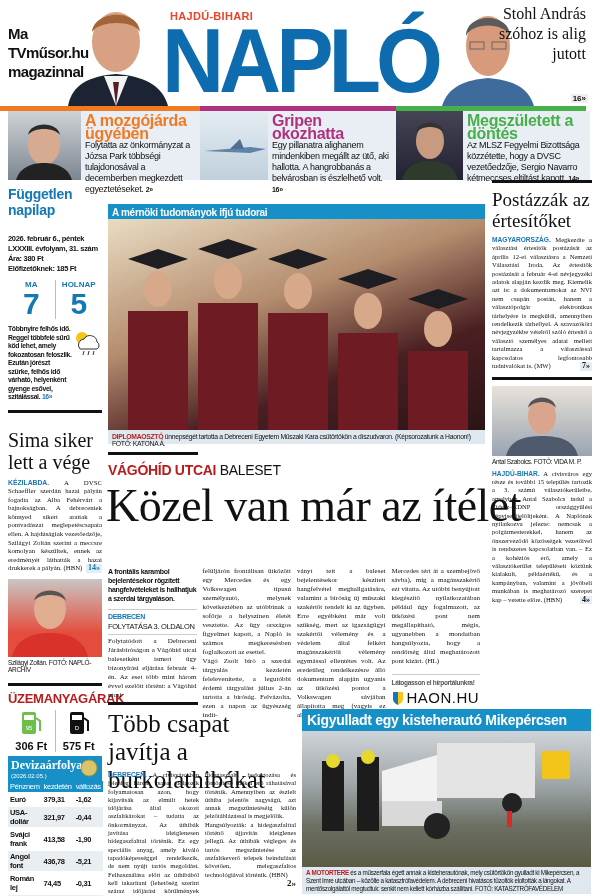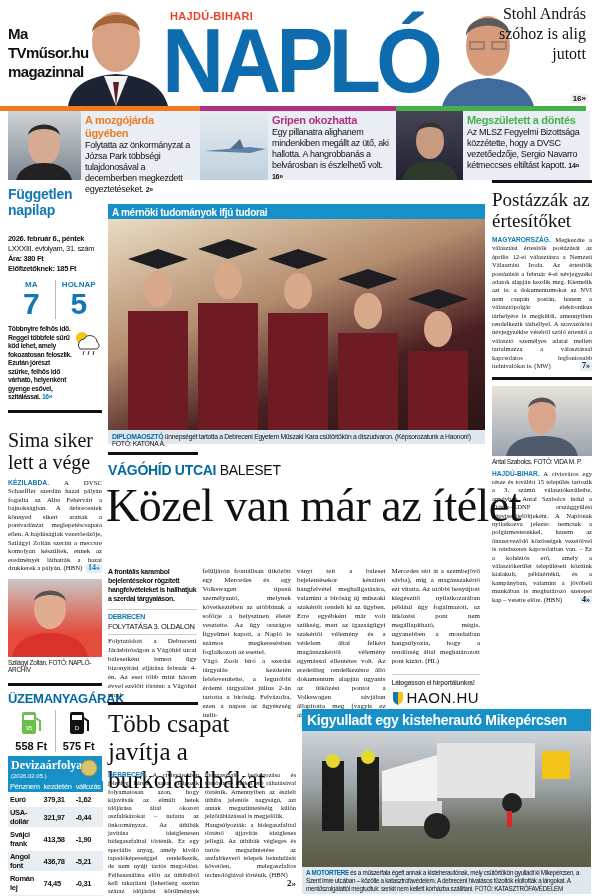--- a/index.html
+++ b/index.html
@@ -1,33 +1,33 @@
 <!DOCTYPE html>
 <html><head>
 <meta charset="utf-8">
 <style>
 *{box-sizing:border-box;margin:0;padding:0}
 body{width:600px;height:896px;background:#fff;font-family:"Liberation Sans",sans-serif;color:#111;position:relative;overflow:hidden}
 .abs{position:absolute}
 .cond{font-family:"Liberation Sans Narrow","Liberation Sans",sans-serif;letter-spacing:-0.3px}
 .serif{font-family:"Liberation Serif","DejaVu Serif",serif}
-.blue{color:#0369a1}
+.blue{color:#b91c1c}
 .masthead-promo{left:8px;top:24px;font-weight:bold;font-size:15px;line-height:19px;letter-spacing:-0.6px}
 .logo-sub{left:170px;top:10px;font-size:11px;font-weight:bold;color:#e8442a;letter-spacing:0.3px}
 .logo{left:162px;top:12px;font-size:86px;font-weight:900;color:#0e6cae;letter-spacing:-5px;font-family:"Liberation Sans",sans-serif;transform:scaleY(1.05);line-height:96px}
 .person1{left:58px;top:2px;width:118px;height:104px}
 .person2{left:438px;top:2px;width:100px;height:104px}
 .stohl{right:14px;top:4px;text-align:right;font-size:16px;line-height:20px}
 .pg{font-size:8px;font-weight:bold;background:#eee;padding:0 2px}
 .bars{left:0;top:106px;width:600px;height:5px;display:flex}
 .bars div{height:5px}
 .teaser{top:111px;height:69px;background:#e8eef3;display:flex}
 .teaser .img{width:73px;height:69px;flex:none}
 .teaser .txt{padding:3px 4px;font-size:9px;line-height:11px}
-.teaser h3{font-size:11px;line-height:13px;font-weight:bold}
+.teaser h3{font-size:16px;line-height:13px;font-weight:bold}
 .left-col{left:0;top:186px;width:103px}
 .left-col h2{font-size:14px;color:#1478b4;font-weight:bold}
 .meta{font-size:7.5px;line-height:10px;font-weight:bold}
 .wx{display:flex;margin-top:6px}
 .wx div{flex:1;text-align:center}
 .wx .lbl{font-size:8px;color:#1478b4;font-weight:bold}
 .wx .num{font-size:30px;font-weight:900;color:#1478b4;line-height:30px}
 .wxtext{font-size:6.8px;line-height:8.5px;font-weight:bold;margin-top:6px;width:64px}
 .rule{height:3px;background:#111}
 .body8{font-size:7px;line-height:9px;font-family:"Liberation Serif",serif;text-align:justify}
@@ -118,21 +118,21 @@
     <h3 style="color:#46b04a">Megszületett a döntés</h3>
     <span>Az MLSZ Fegyelmi Bizottsága közzétette, hogy a DVSC vezetőedzője, Sergio Navarro kétmeccses eltiltást kapott.</span>
     <b style="font-size:7px">14»</b>
   </div>
 </div>
 
 <div class="abs left-col" style="left:8px;width:94px">
   <h2 class="cond">Független napilap</h2>
   <div class="meta cond" style="margin-top:16px">
     <div>2026. február 6., péntek</div>
-    <div style="font-weight:normal">LXXXIII. évfolyam, 31. szám</div>
+    <div style="font-weight:bold">LXXXIII. évfolyam, 31. szám</div>
     <div>Ára: 380 Ft</div>
     <div>Előfizetőknek: 185 Ft</div>
   </div>
   <div class="wx">
     <div style="border-right:1px solid #bbb">
       <div class="lbl">MA</div>
       <div class="num">7</div>
     </div>
     <div>
       <div class="lbl">HOLNAP</div>
@@ -165,21 +165,21 @@
   <div class="rule" style="margin-top:10px"></div>
   <div class="cond blue" style="font-size:13px;font-weight:bold;margin-top:5px">ÜZEMANYAGÁRAK</div>
   <div style="display:flex;margin-top:4px">
     <div style="flex:1;text-align:center;border-right:1px solid #bbb">
       <svg width="22" height="26">
           <rect x="2" y="2" width="14" height="22" rx="2" fill="#6cbf4b"></rect>
           <rect x="4" y="5" width="10" height="5" fill="#fff"></rect>
           <path d="M16 8 l4 3 v10" stroke="#6cbf4b" stroke-width="2" fill="none"></path>
           <text x="9" y="20" font-size="6" fill="#fff" text-anchor="middle">95</text>
         </svg>
-      <div style="font-weight:900;font-size:11px">558 Ft</div>
+      <div style="font-weight:900;font-size:11px">306 Ft</div>
     </div>
     <div style="flex:1;text-align:center">
       <svg width="22" height="26">
           <rect x="2" y="2" width="14" height="22" rx="2" fill="#111"></rect>
           <rect x="4" y="5" width="10" height="5" fill="#fff"></rect>
           <path d="M16 8 l4 3 v10" stroke="#111" stroke-width="2" fill="none"></path>
           <text x="9" y="20" font-size="6" fill="#fff" text-anchor="middle">D</text>
         </svg>
       <div style="font-weight:900;font-size:11px">575 Ft</div>
     </div>

